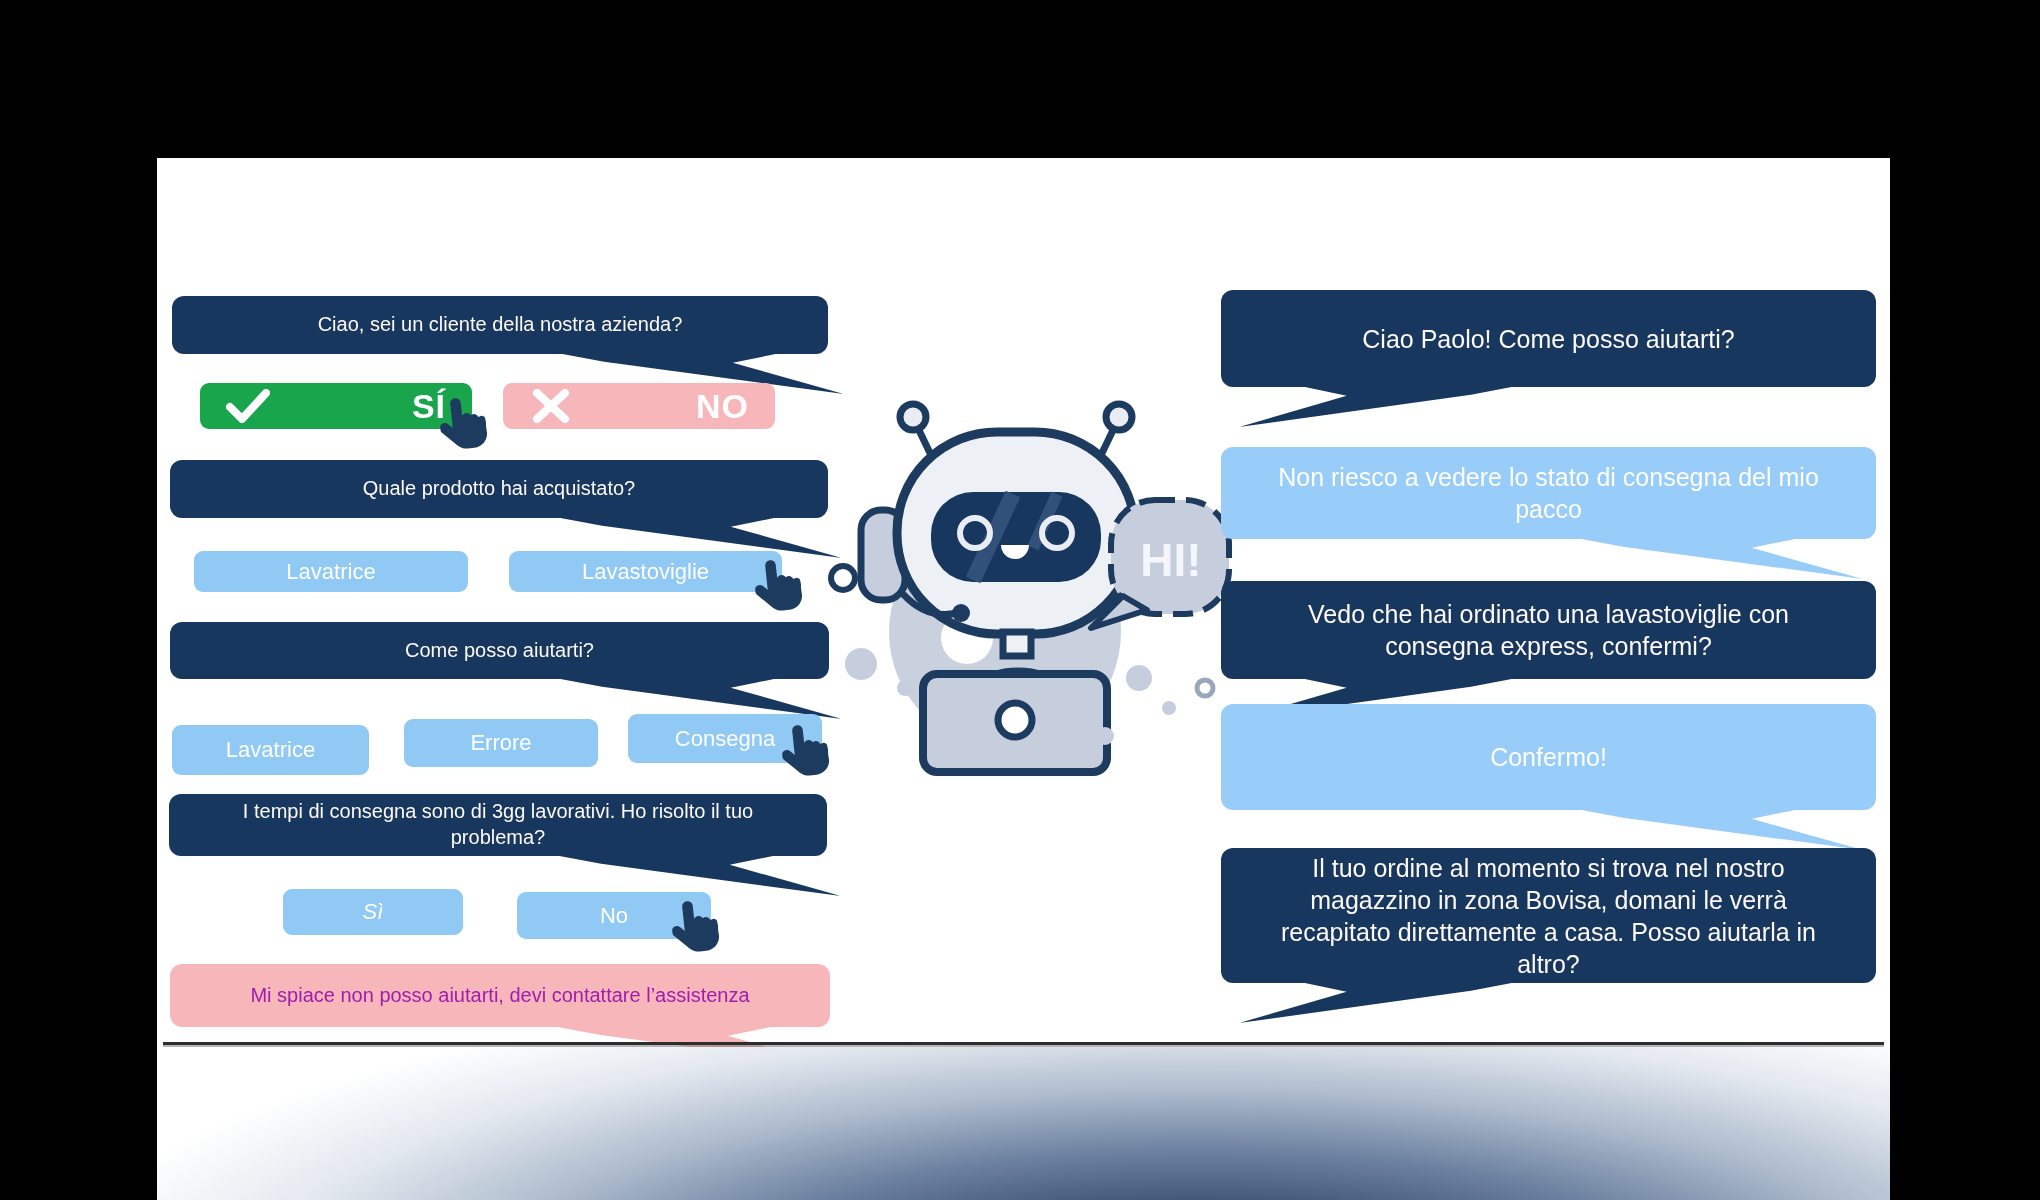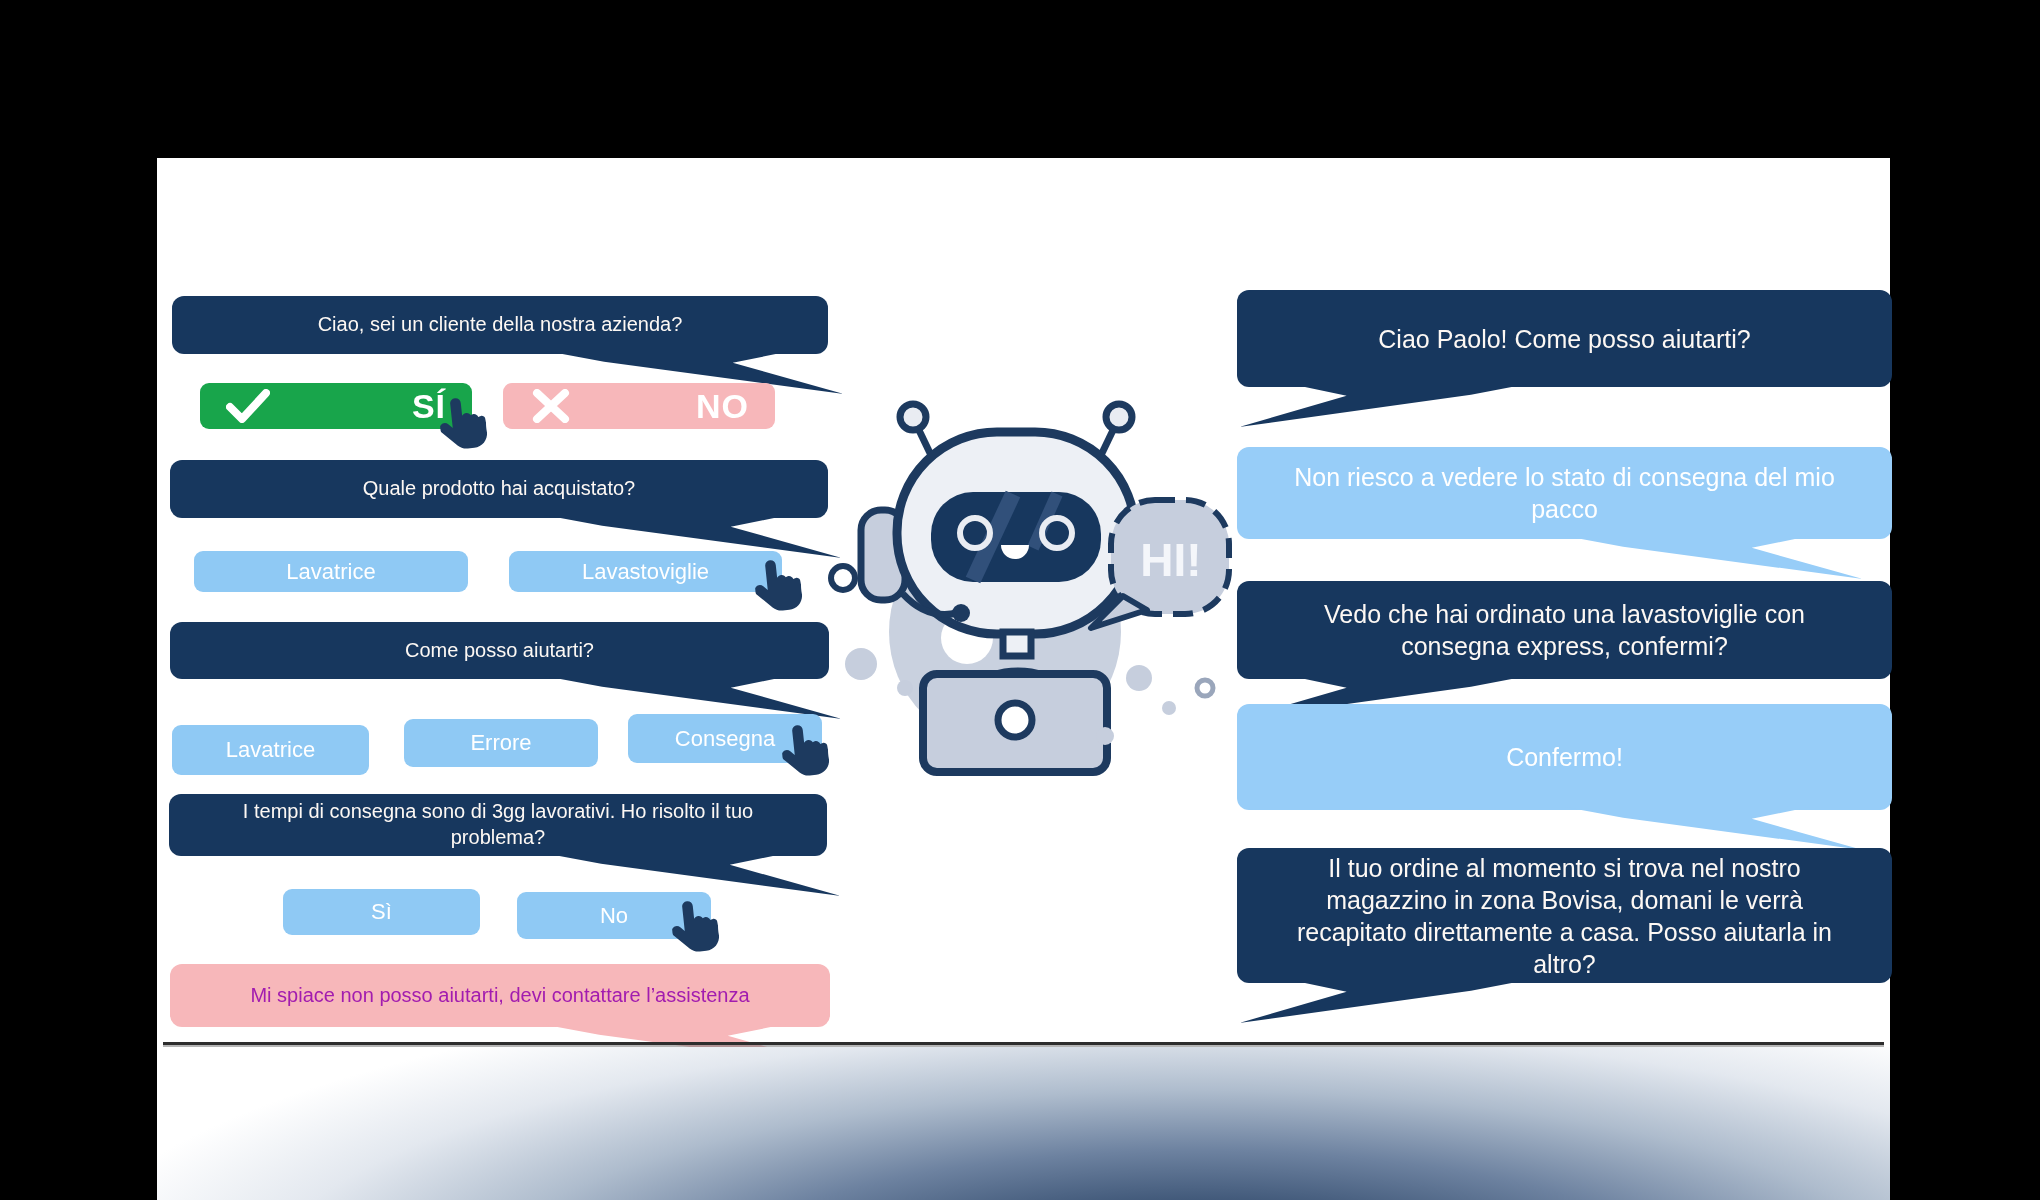--- a/index.html
+++ b/index.html
@@ -7,21 +7,21 @@
        font-family:"Liberation Sans", sans-serif;}
   .slide{position:absolute;left:157px;top:158px;width:1733px;height:1042px;
          background:#ffffff;overflow:visible;}
   
   .bubble{position:absolute;display:flex;align-items:center;justify-content:center;
           text-align:center;border-radius:12px;line-height:1.28;box-sizing:border-box;}
   .navy{background:#17375e;color:#fdf8f4;}
   .lightblue{background:#97cdf8;color:#ffffff;}
   .pinkbg{background:#f7b7ba;color:#a21caf;}
   .left-font{font-size:20px;}
-  .right-font{font-size:25px;padding:0 38px;margin-left:16px;}
+  .right-font{font-size:25px;padding:0 38px;}
   
   .tail{position:absolute;height:47px;pointer-events:none;}
   .tail svg{width:100%;height:100%;display:block;}
   .fill-navy path{fill:#17375e;}
   .fill-pink path{fill:#f7b7ba;}
   .fill-blue path{fill:#97cdf8;}
   
   .btn{position:absolute;border-radius:9px;display:flex;align-items:center;
        justify-content:center;color:#fff;font-size:22px;box-sizing:border-box;}
   .btn-blue{background:#8fc9f4;}
@@ -121,21 +121,21 @@
 
   <div class="bubble navy left-font" style="left:12px;top:636px;width:658px;height:62px;padding:0 24px;">
     <span>I tempi di consegna sono di 3gg lavorativi. Ho risolto il tuo problema?</span>
   </div>
   <div class="tail fill-navy" style="left:382px;top:695px;width:300px;">
     <svg viewBox="0 0 280 48" preserveAspectRatio="none">
         <path d="M4 0 L232 0 L178 12 L282 44 L58 11 Z"></path>
       </svg>
   </div>
 
-  <div class="btn btn-blue" style="left:126px;top:731px;width:197px;height:46px;">
+  <div class="btn btn-blue" style="left:126px;top:731px;width:180px;height:46px;font-style:italic;">
     <span>Sì</span>
   </div>
   <div class="btn btn-blue" style="left:360px;top:734px;width:194px;height:47px;">
     <span>No</span>
   </div>
   <div class="cursor" style="left:515px;top:741px;">
     <svg viewBox="0 0 26 30">
         <path d="M10 0C8.3 0 7 1.3 7 3v13.6l-2.3-2.3c-1.2-1.2-3.1-1.2-4.2 0-1.2 1.2-1.2 3.1 0 4.2l8.2 8.2c1.5 1.5 3.5 2.3 5.6 2.3H18c4.4 0 8-3.6 8-8v-7c0-1.4-1.1-2.5-2.5-2.5-.6 0-1.1.2-1.5.5-.3-1.1-1.3-2-2.5-2-.6 0-1.2.2-1.6.6C17.6 9.7 16.6 9 15.5 9c-.9 0-1.8.5-2.3 1.2L13 10V3c0-1.7-1.3-3-3-3z"></path>
       </svg>
   </div>

